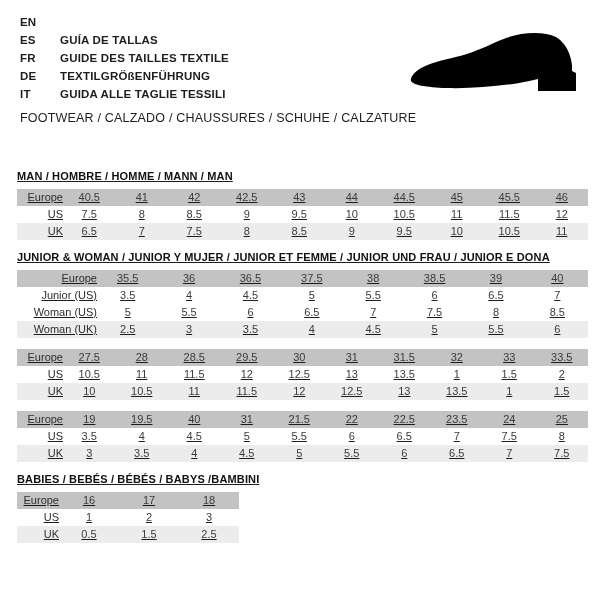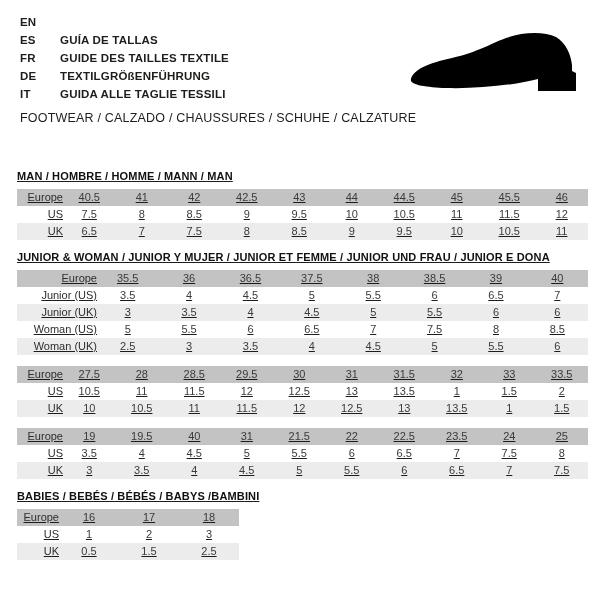--- a/index.html
+++ b/index.html
@@ -164,31 +164,20 @@
               <td class="lbl">Junior (US)</td>
               <td>3.5</td>
               <td>4</td>
               <td>4.5</td>
               <td>5</td>
               <td>5.5</td>
               <td>6</td>
               <td>6.5</td>
               <td>7</td>
             </tr>
-            <tr class="alt">
-              <td class="lbl">Junior (UK)</td>
-              <td>3</td>
-              <td>3.5</td>
-              <td>4</td>
-              <td>4.5</td>
-              <td>5</td>
-              <td>5.5</td>
-              <td>6</td>
-              <td>6</td>
-            </tr>
             <tr>
               <td class="lbl">Woman (US)</td>
               <td>5</td>
               <td>5.5</td>
               <td>6</td>
               <td>6.5</td>
               <td>7</td>
               <td>7.5</td>
               <td>8</td>
               <td>8.5</td>

